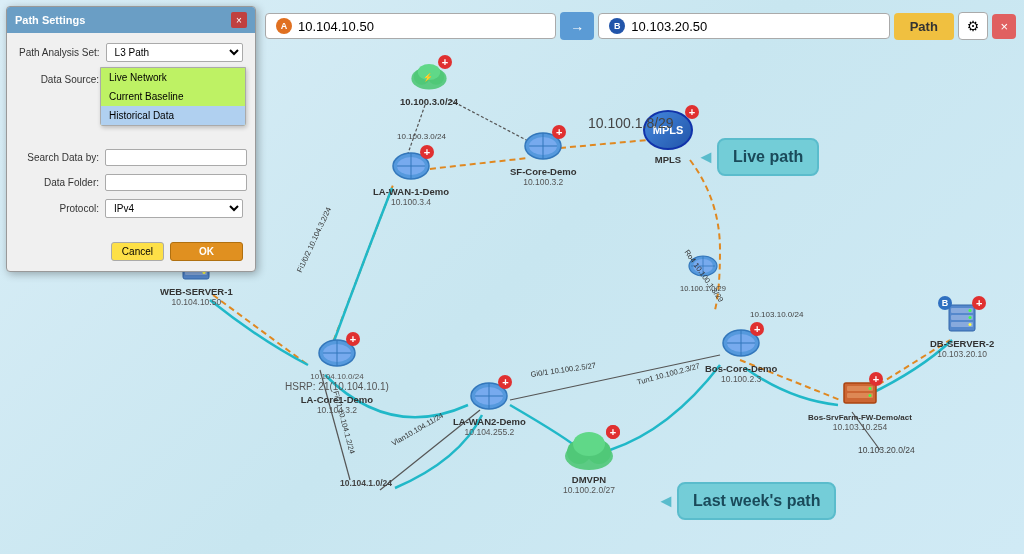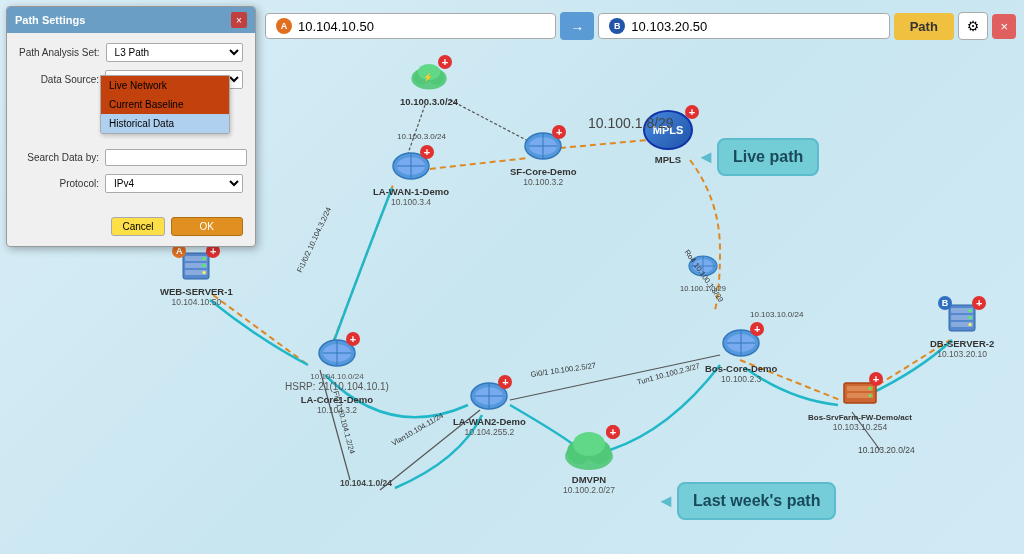--- a/index.html
+++ b/index.html
@@ -230,27 +230,27 @@
       flex: 1;
       font-size: 10px;
       padding: 2px 4px;
       border: 1px solid #aaa;
       border-radius: 2px;
       background: white;
     }
 
     .dialog-dropdown-open {
       position: absolute;
-      background: #c2410c;
+      background: #bef264;
       border: 1px solid #aaa;
       border-radius: 0 0 3px 3px;
       z-index: 25;
-      width: 130px;
+      width: 146px;
       left: 93px;
-      top: 68px;
+      top: 60px;
       box-shadow: 1px 2px 4px rgba(0,0,0,0.2);
     }
 
     .dropdown-item {
       padding: 4px 8px;
       font-size: 10px;
       cursor: pointer;
     }
     .dropdown-item.selected { background: #b0d0f0; }
 
@@ -269,21 +269,21 @@
       font-size: 10px;
       cursor: pointer;
     }
 
     .btn-ok {
       background: #e09020;
       border: 1px solid #b07010;
       border-radius: 3px;
       padding: 3px 28px;
       font-size: 10px;
-      font-weight: normal;
+      font-weight: bold;
       color: white;
       cursor: pointer;
     }
     .mpls-cloud { 
       width: 50px; height: 40px;
       background: linear-gradient(135deg, #4488dd, #2255aa);
       border-radius: 50%;
       display: flex; align-items: center; justify-content: center;
       color: white; font-weight: bold; font-size: 11px;
       border: 2px solid #1133aa;
@@ -591,20 +591,24 @@
     <div class="dialog-dropdown-open">
       <div class="dropdown-item">Live Network</div>
       <div class="dropdown-item">Current Baseline</div>
       <div class="dropdown-item selected">Historical Data</div>
     </div>
     <div class="dialog-row" style="margin-top:60px;">
       <span class="dialog-label">Search Data by:</span>
       <input class="dialog-select" type="text" style="">
     </div>
     <div class="dialog-row">
+      <span class="dialog-label">Data Folder:</span>
+      <input class="dialog-select" type="text" style="">
+    </div>
+    <div class="dialog-row">
       <span class="dialog-label">Protocol:</span>
       <select class="dialog-select">
         <option>IPv4</option>
       </select>
     </div>
   </div>
   <div class="dialog-footer">
     <button class="btn-cancel">Cancel</button>
     <button class="btn-ok">OK</button>
   </div>

